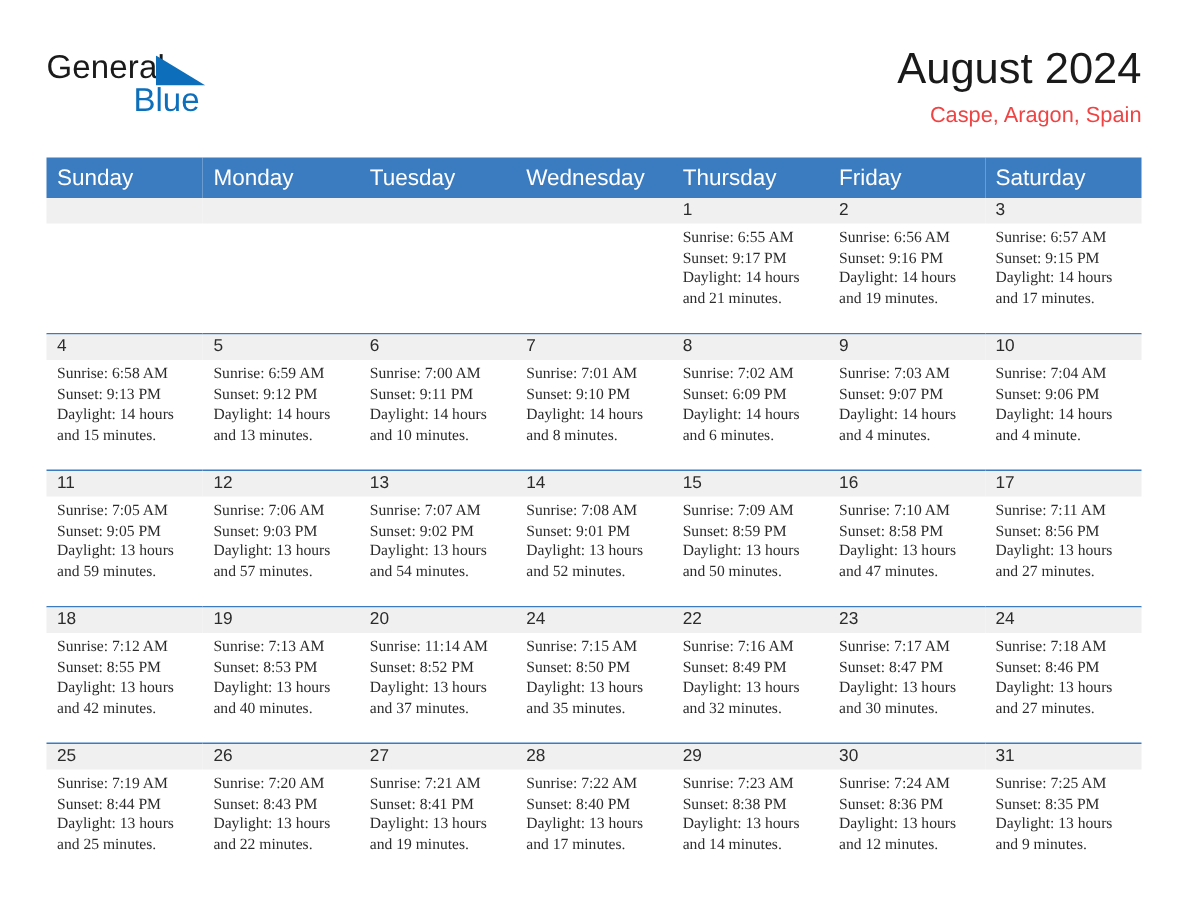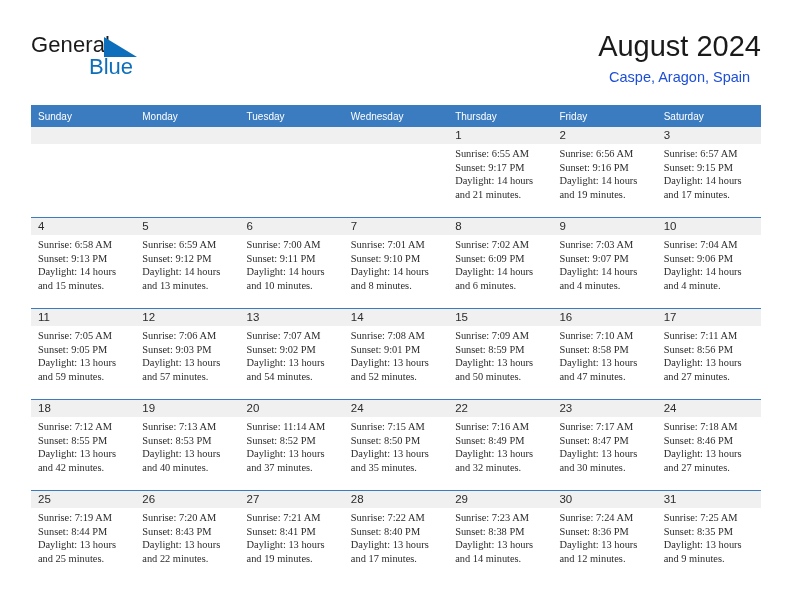--- a/index.html
+++ b/index.html
@@ -63,53 +63,53 @@
     top: 5px;
     width: 33px;
     height: 20px;
   }
   .brand-mark svg { display: block; }
 
   .title-block {
     position: absolute;
     right: 0;
     top: 0;
-    text-align: center;
+    text-align: right;
   }
   .cal-title {
     font-size: 29px;
     line-height: 36px;
     color: #1a1a1a;
     font-weight: normal;
     margin: 0;
     white-space: nowrap;
   }
   .cal-subtitle {
     font-size: 14.5px;
     line-height: 22px;
-    color: #1d4ed8;
+    color: #ef4444;
     margin: 2px 0 0 0;
     white-space: nowrap;
   }
 
   
   .calendar {
     position: absolute;
     left: 31px;
     top: 105px;
     width: 730px;
     border-collapse: collapse;
     table-layout: fixed;
   }
   .calendar col { width: 104.28px; }
 
   thead th {
     background: #3b7cc0;
     color: #ffffff;
-    font-size: 10px;
+    font-size: 15px;
     font-weight: normal;
     text-align: left;
     padding: 5px 0 5px 7px;
     height: 12px;
     border: none;
     vertical-align: middle;
   }
 
   tbody td {
     vertical-align: top;

